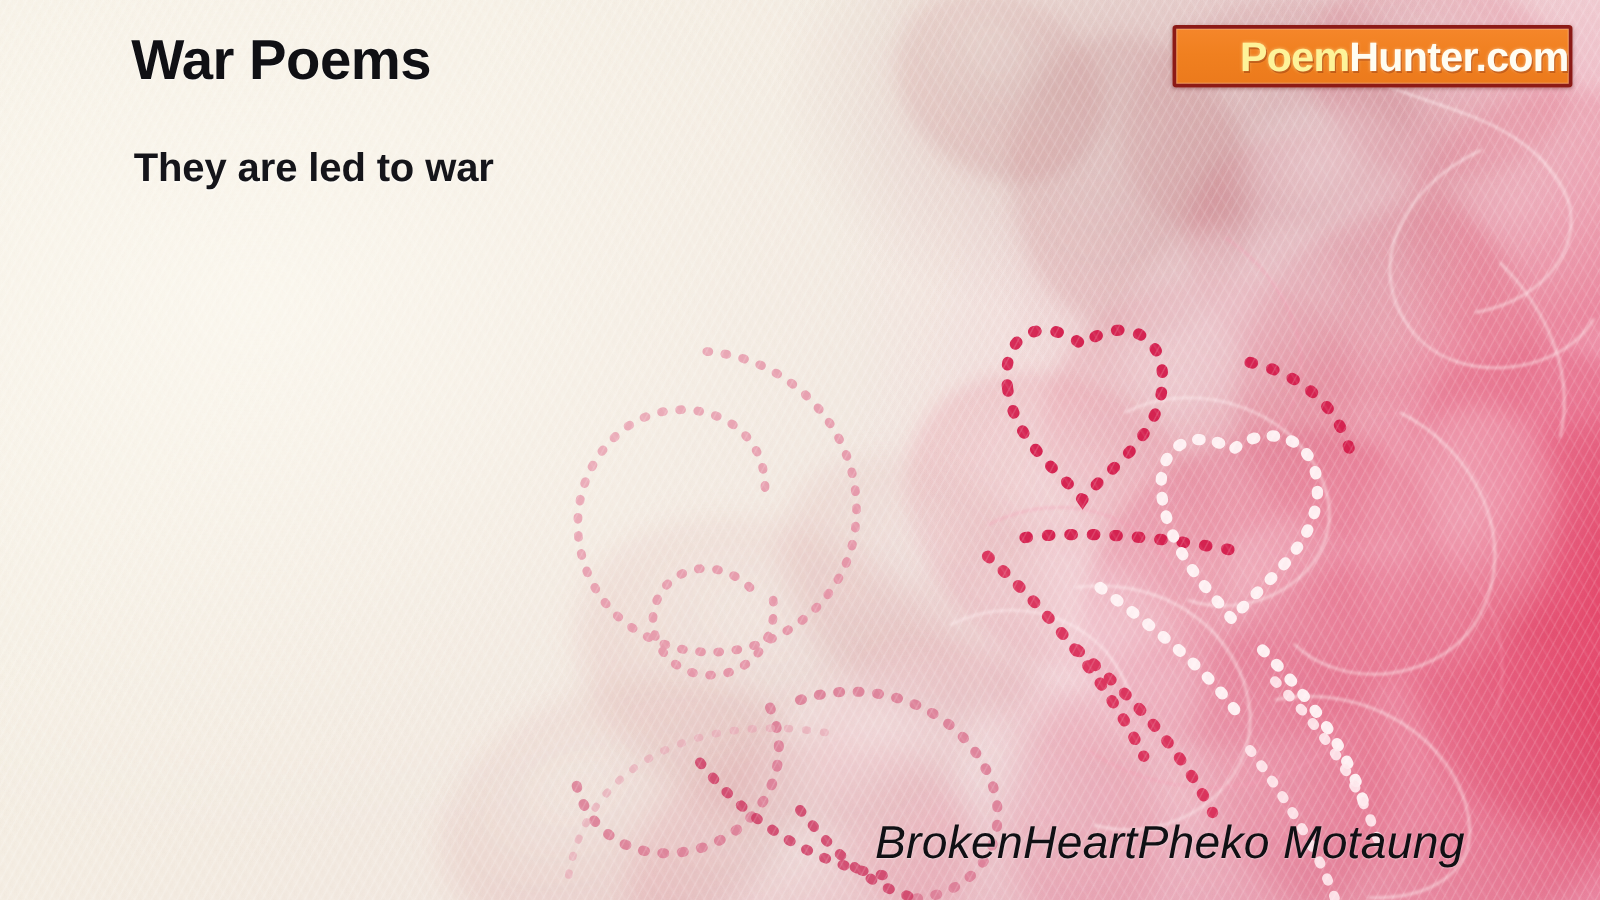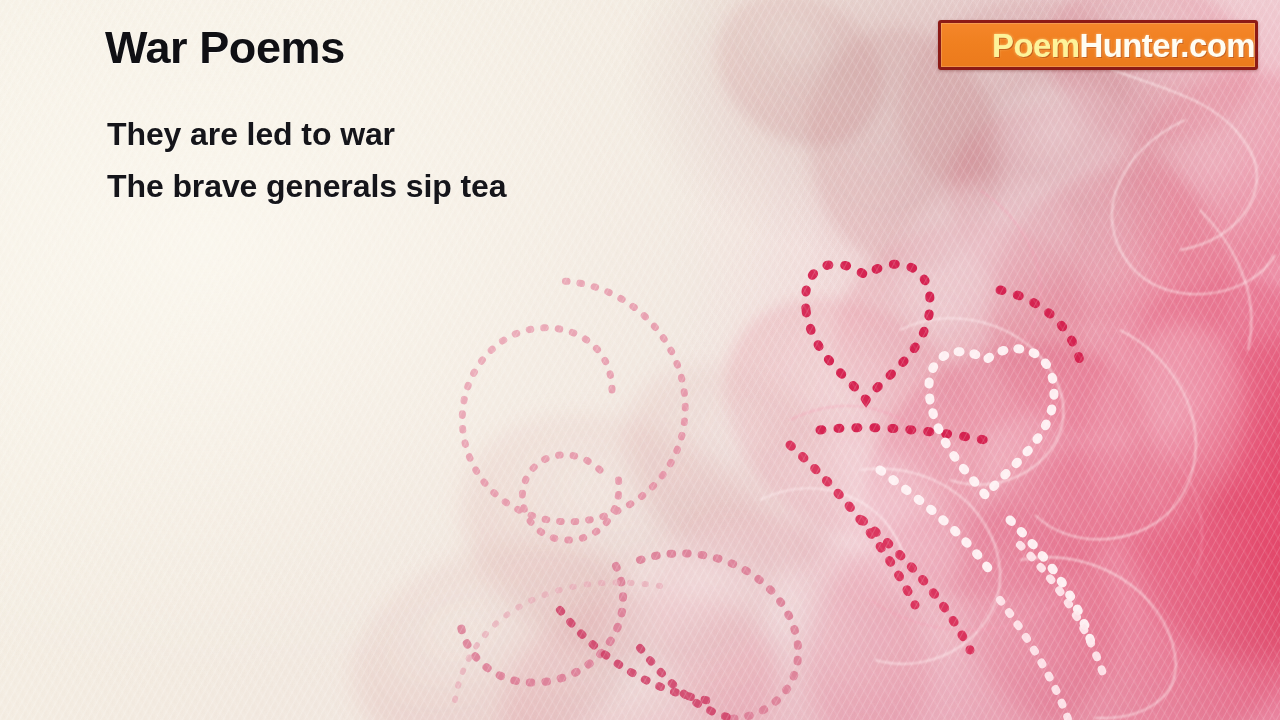--- a/index.html
+++ b/index.html
@@ -344,23 +344,23 @@
     </g>
   </svg>
 
   <div class="bg-layer" id="bg-fibre"></div>
   <div class="bg-layer" id="bg-soft"></div>
 
   <div id="poem-title">War Poems</div>
 
   <div id="poem-body">
     <div class="poem-line">They are led to war</div>
-    <div class="poem-line">The brave generals sip tea</div>
   </div>
 
+  <div id="author-credit">BrokenHeartPheko Motaung</div>
 
   <div id="site-logo">
     <span id="site-logo-text">
       <span class="logo-poem">Poem</span><span class="logo-hunter">Hunter.com</span>
     </span>
   </div>
 
 </div>
 
 </body></html>

